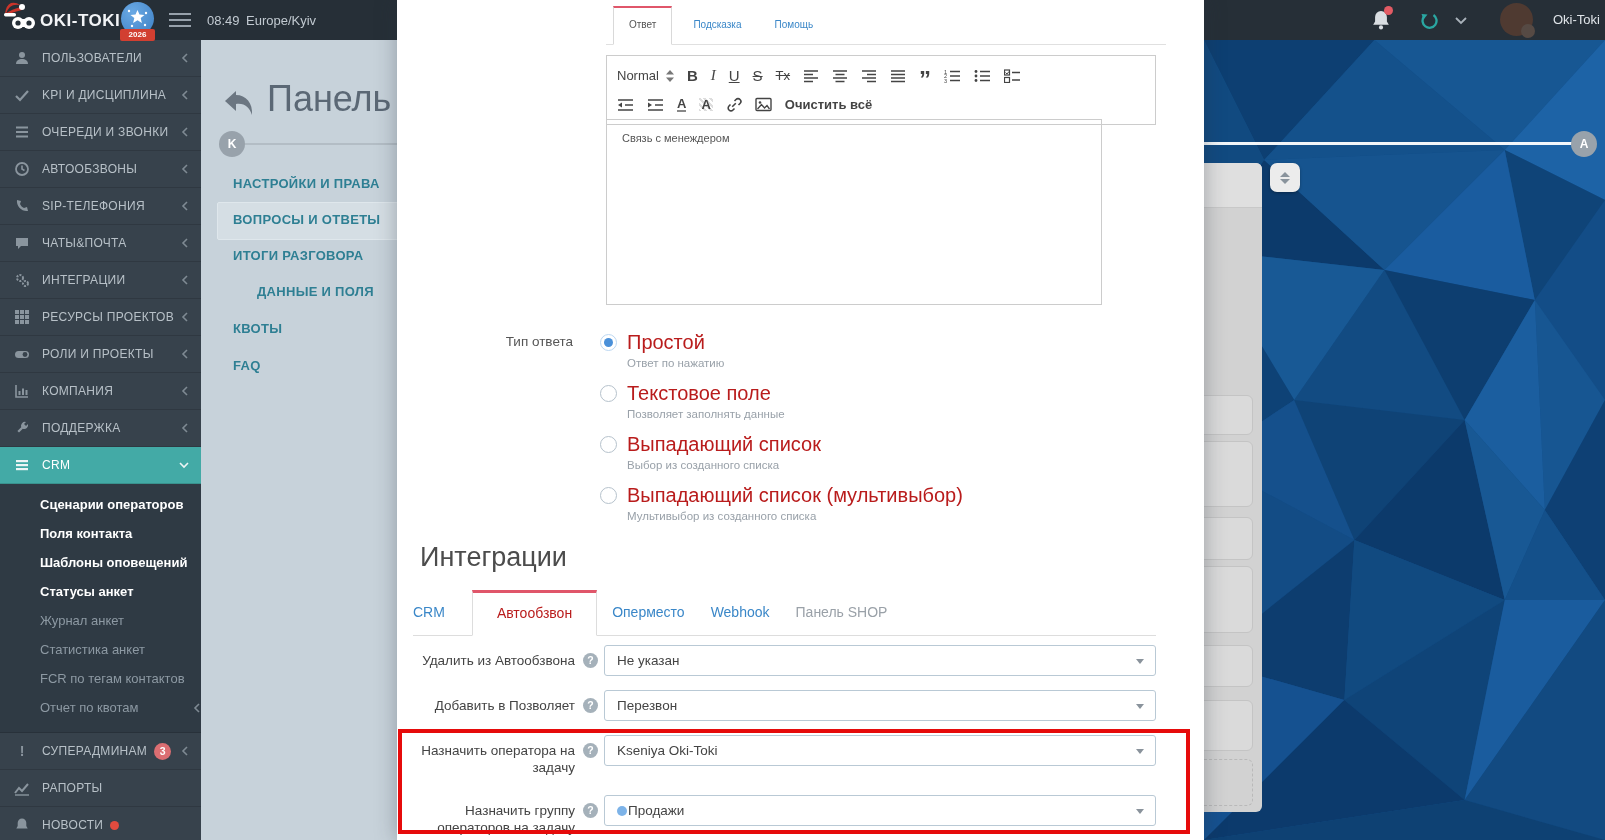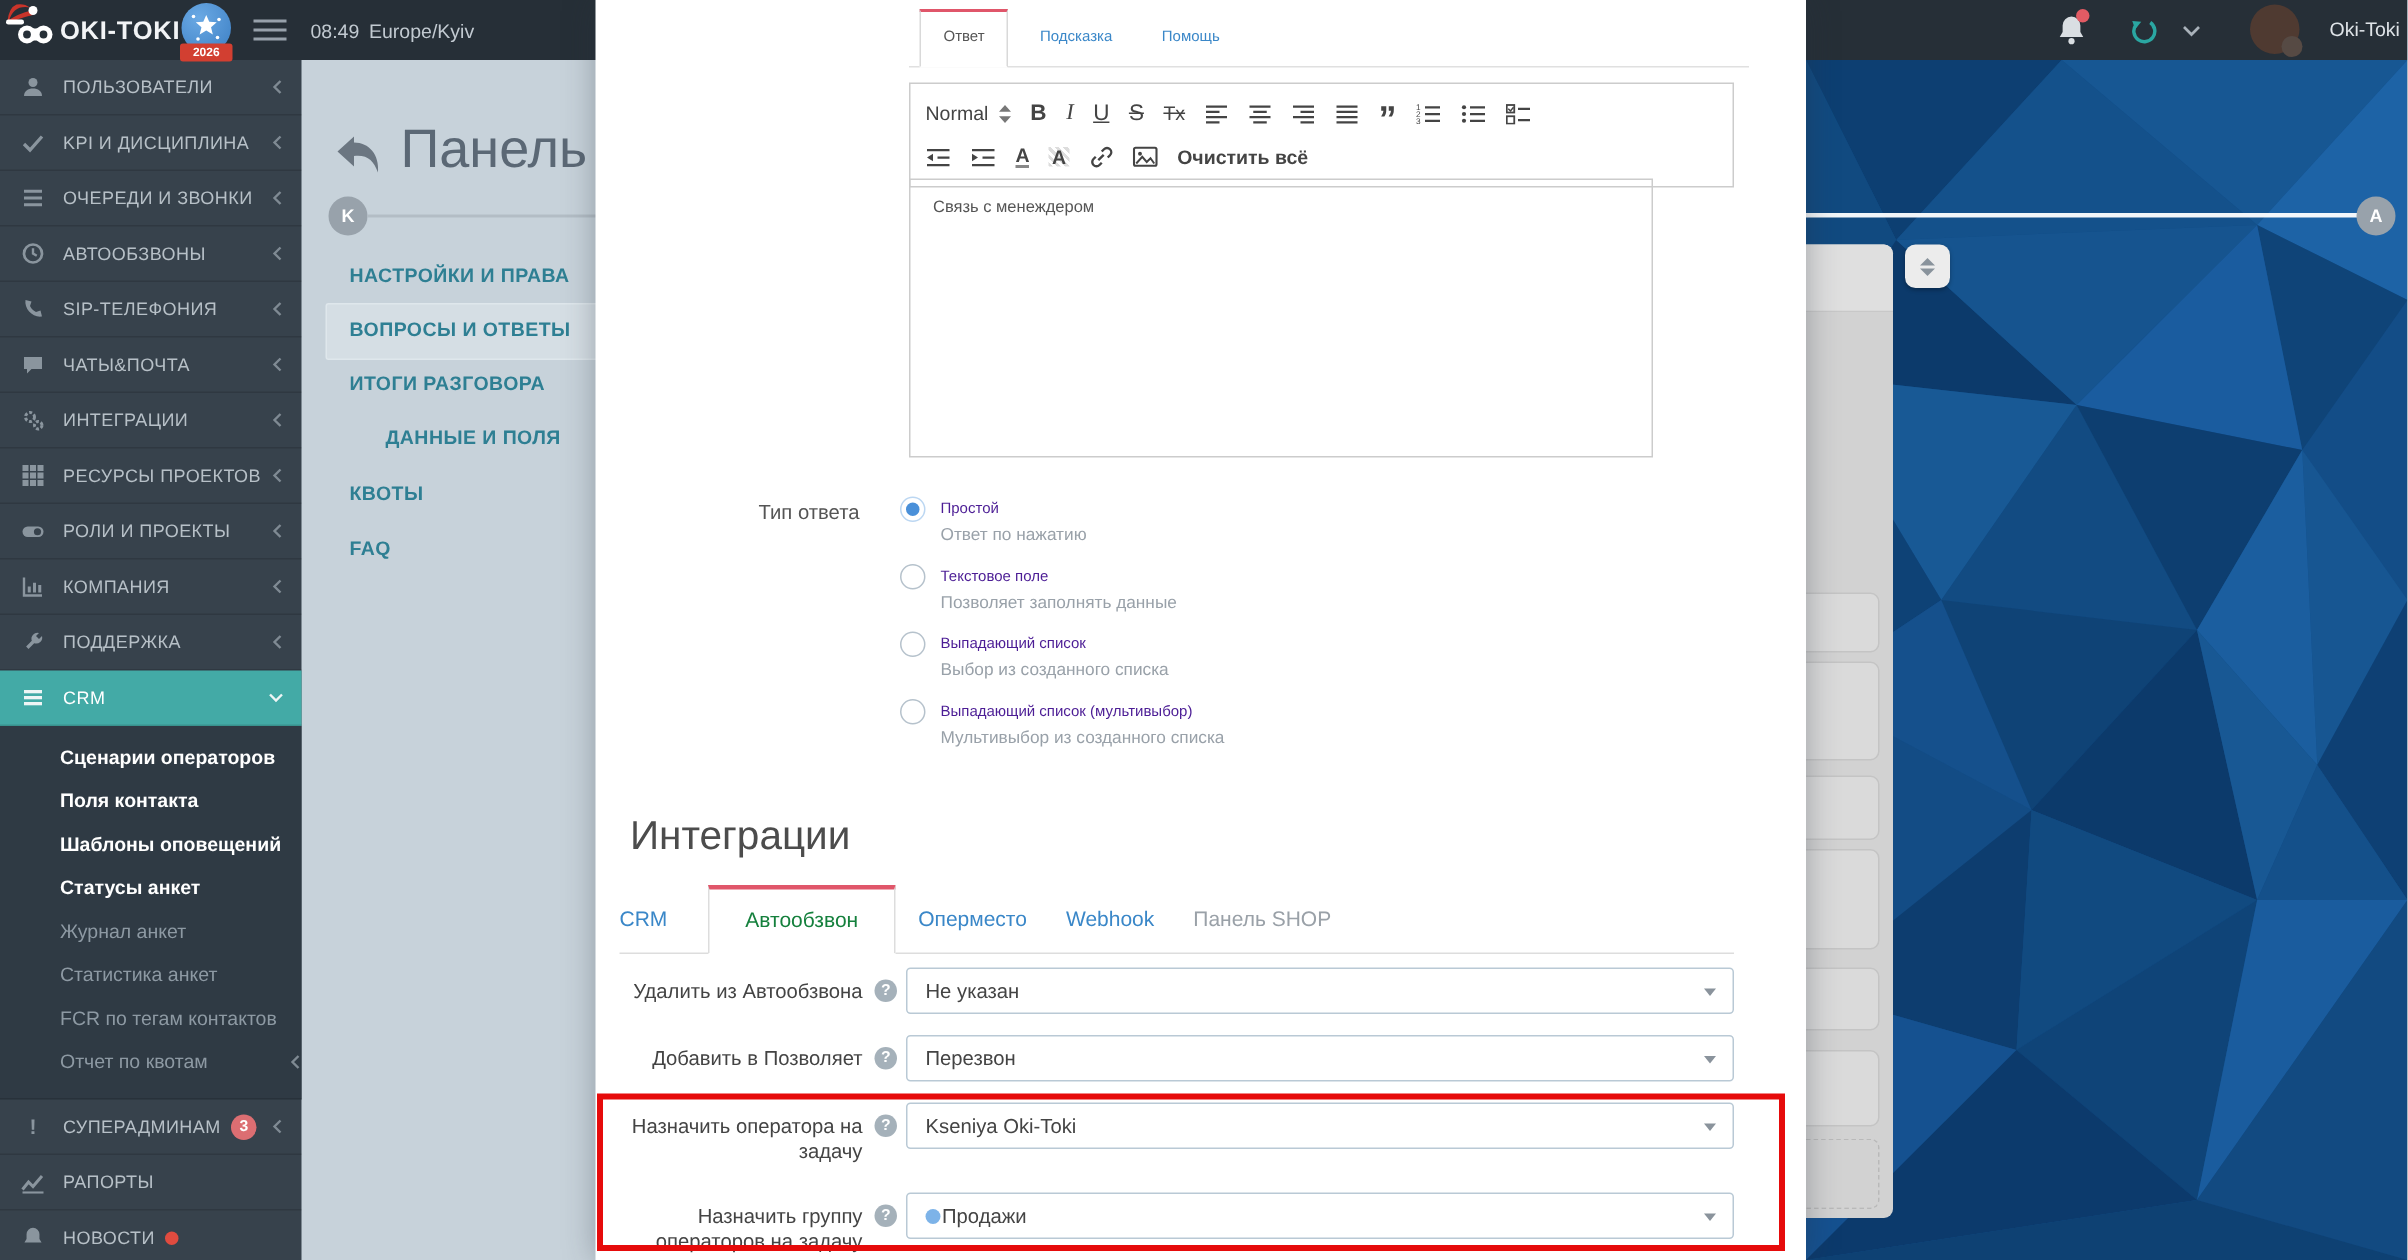--- a/index.html
+++ b/index.html
@@ -86,28 +86,28 @@
   .quote{font-size:24px;font-weight:bold;line-height:.4;padding-top:8px;}
   .ect{left:209px;top:119px;width:496px;height:186px;border:1px solid #ccc;box-sizing:border-box;
        padding:12px 15px;font-size:11px;color:#555;cursor:text;}
   .atype-lbl{left:40px;top:334px;width:136px;text-align:right;font-size:13.5px;color:#555;}
   .radios{left:203px;top:331px;}
   .ritem{margin-bottom:13px;cursor:pointer;}
   .rrow{display:flex;align-items:center;gap:10px;}
   .rc{width:17px;height:17px;border:1px solid #b6c2cc;border-radius:50%;background:#fff;box-sizing:border-box;flex:none;}
   .rc.on{border-color:#bcd7f2;}
   .rc.on::after{content:'';display:block;width:9px;height:9px;margin:3px;border-radius:50%;background:#4a90d9;}
-  .rlab{font-size:10px;color:#4c1d95;}
+  .rlab{font-size:20px;color:#b91c1c;}
   .rdesc{margin-left:27px;margin-top:3px;font-size:11.5px;color:#99a1a9;}
   .iheading{left:23px;top:542px;font-size:27px;font-weight:300;color:#4c4c4c;}
   .itabs{left:16px;top:590px;width:743px;height:45px;border-bottom:1px solid #ddd;display:flex;align-items:stretch;}
   .itab{padding:0 13px;line-height:44px;font-size:14px;color:#3a87c8;cursor:pointer;}
   .itab.first{padding-left:0;}
   .itab.on{border:1px solid #ddd;border-top:3px solid #e0566a;border-bottom:1px solid #fff;margin-bottom:-1px;
-           background:#fff;color:#15803d;padding:0 24px;line-height:40px;margin-left:14px;margin-right:2px;}
+           background:#fff;color:#b91c1c;padding:0 24px;line-height:40px;margin-left:14px;margin-right:2px;}
   .itab.muted{color:#9aa1a8;}
   .frow{left:16px;width:743px;height:40px;}
   .flbl{position:absolute;left:0;top:7px;width:162px;text-align:right;font-size:13.5px;color:#444;line-height:17px;}
   .fhelp{position:absolute;left:170px;top:8px;width:15px;height:15px;border-radius:50%;background:#a5b1ba;
          color:#fff;font-size:10.5px;font-weight:bold;text-align:center;line-height:15px;cursor:pointer;}
   .fsel{position:absolute;left:191px;top:0;width:552px;height:31px;border:1px solid #b9c9d5;border-radius:3px;
         box-sizing:border-box;background:#fff;font-size:13.5px;color:#444;line-height:29px;padding:0 24px 0 12px;cursor:pointer;}
   .fsel .caret{position:absolute;right:11px;top:13px;width:0;height:0;border-left:4px solid transparent;
         border-right:4px solid transparent;border-top:5px solid #8a939c;}
   .gdot{display:inline-block;width:10px;height:10px;border-radius:50%;background:#7db3e8;margin-right:1px;vertical-align:-1px;}

